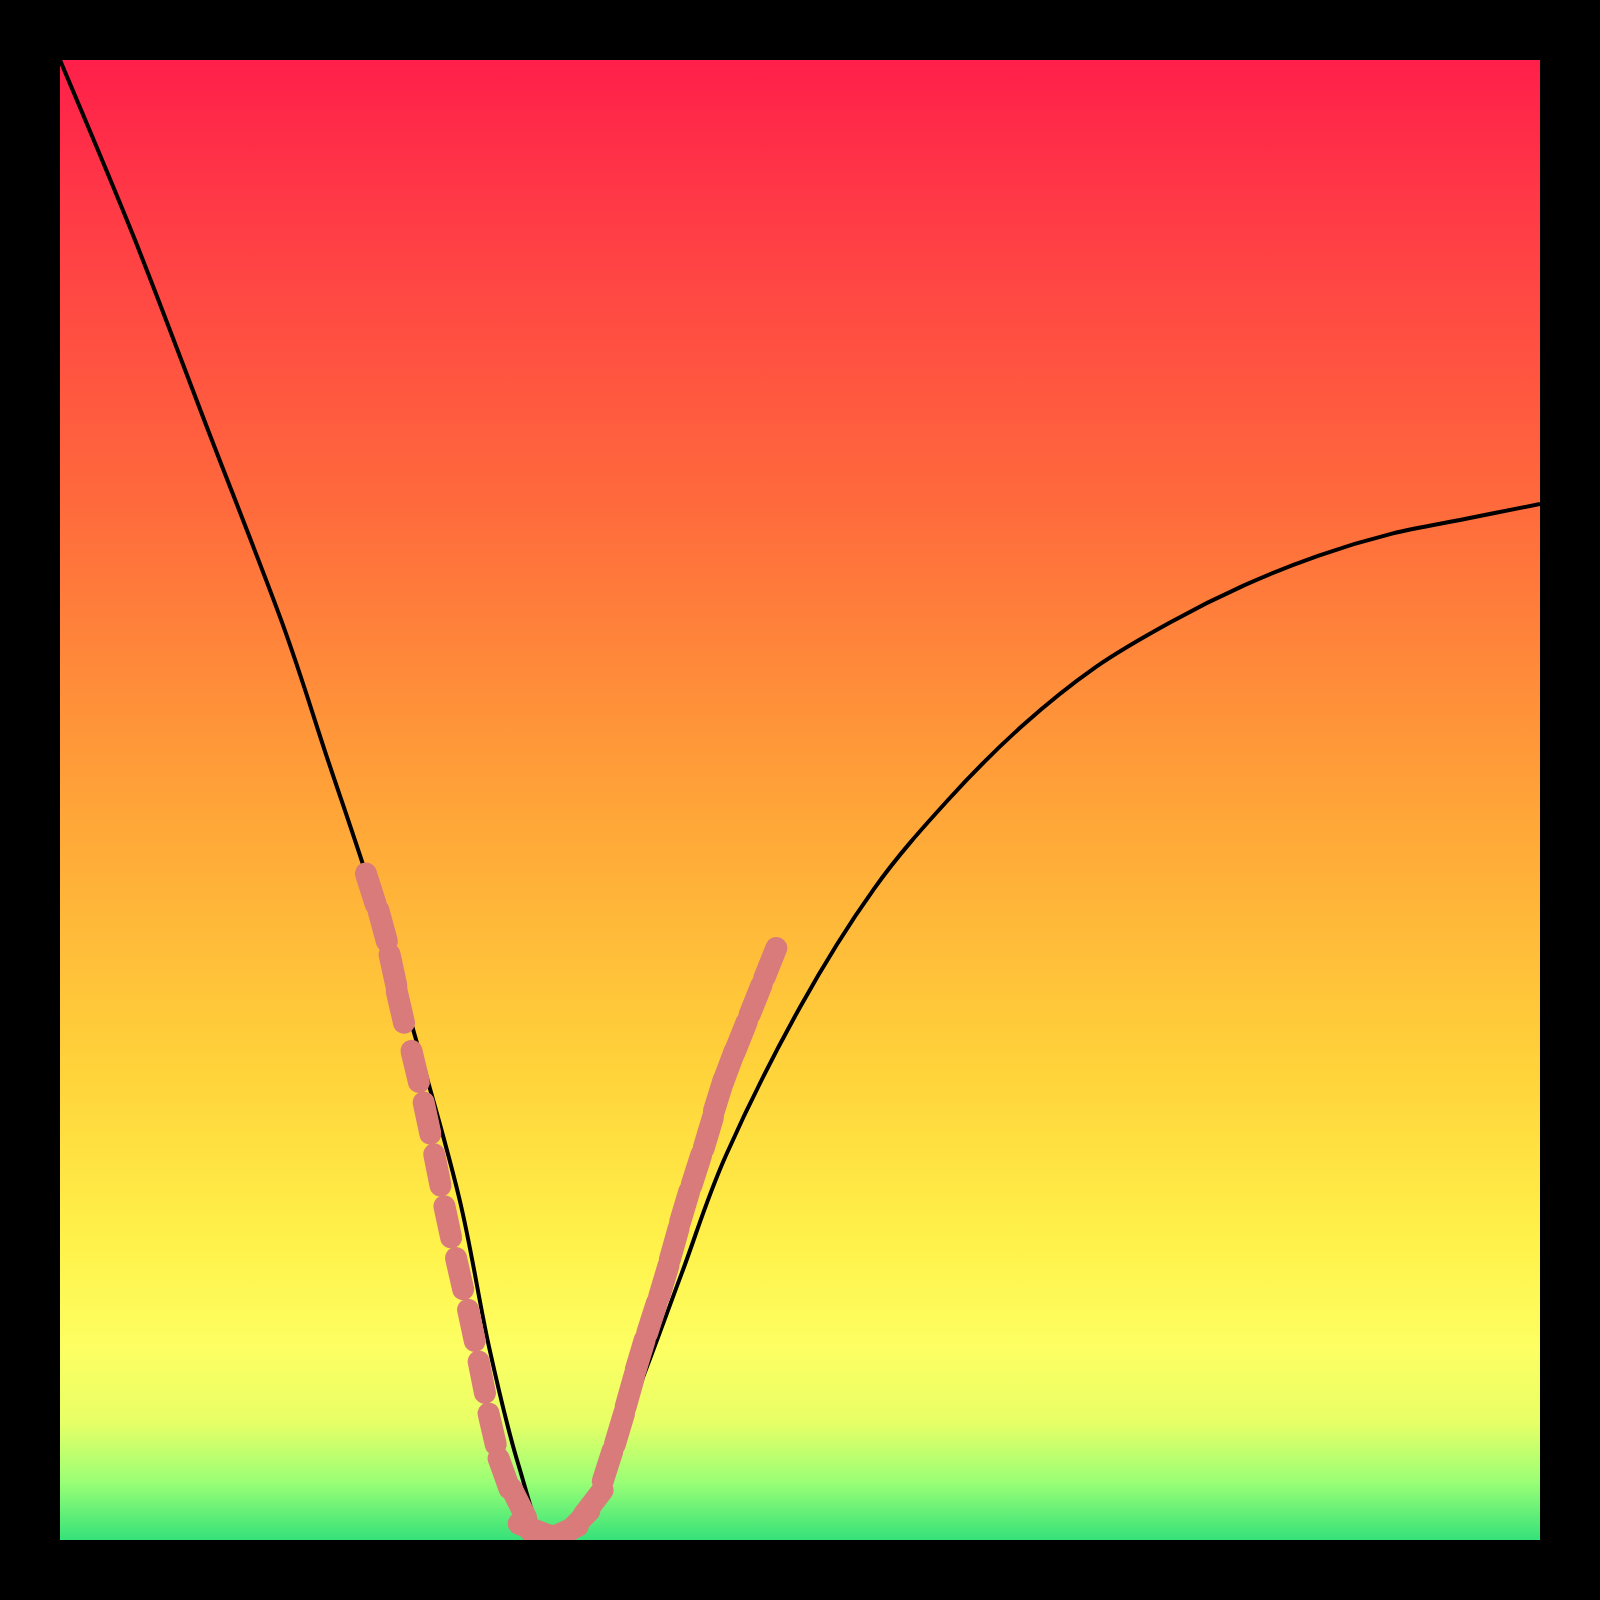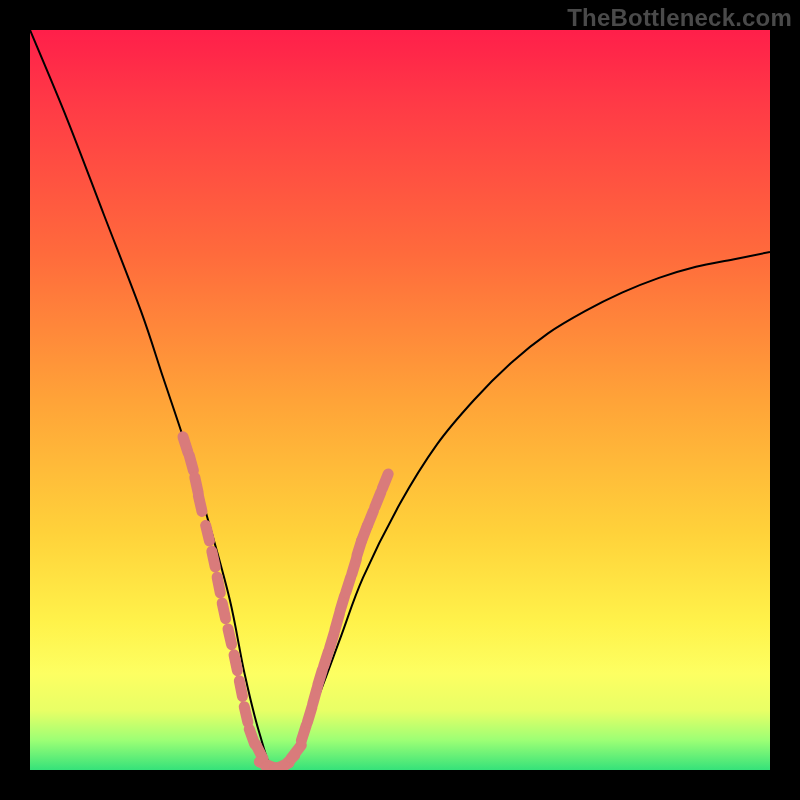--- a/index.html
+++ b/index.html
@@ -95,14 +95,13 @@
           <line x1="315.76179418316974" y1="562.6193931775946" x2="320.63820581683024" y2="547.3806068224054" stroke="#d97b7b" stroke-width="11" stroke-linecap="round"></line>
           <line x1="321.82121691546917" y1="544.1626102817692" x2="326.41878308453073" y2="528.8373897182308" stroke="#d97b7b" stroke-width="11" stroke-linecap="round"></line>
           <line x1="326.92346757891005" y1="525.6388542106463" x2="331.67653242109" y2="510.3611457893537" stroke="#d97b7b" stroke-width="11" stroke-linecap="round"></line>
           <line x1="331.6710124672929" y1="510.69063342055233" x2="337.28898753270715" y2="495.70936657944765" stroke="#d97b7b" stroke-width="11" stroke-linecap="round"></line>
           <line x1="337.4288745891672" y1="495.82781352708207" x2="343.37112541083286" y2="480.9721864729179" stroke="#d97b7b" stroke-width="11" stroke-linecap="round"></line>
           <line x1="344.8288745891671" y1="477.3278135270821" x2="350.7711254108328" y2="462.47218647291794" stroke="#d97b7b" stroke-width="11" stroke-linecap="round"></line>
           <line x1="352.22887458916716" y1="458.82781352708207" x2="358.1711254108328" y2="443.9721864729179" stroke="#d97b7b" stroke-width="11" stroke-linecap="round"></line>
         </g>
     </svg>
   </div>
-  <div class="watermark">TheBottleneck.com</div>
 </div>
 
 </body></html>

